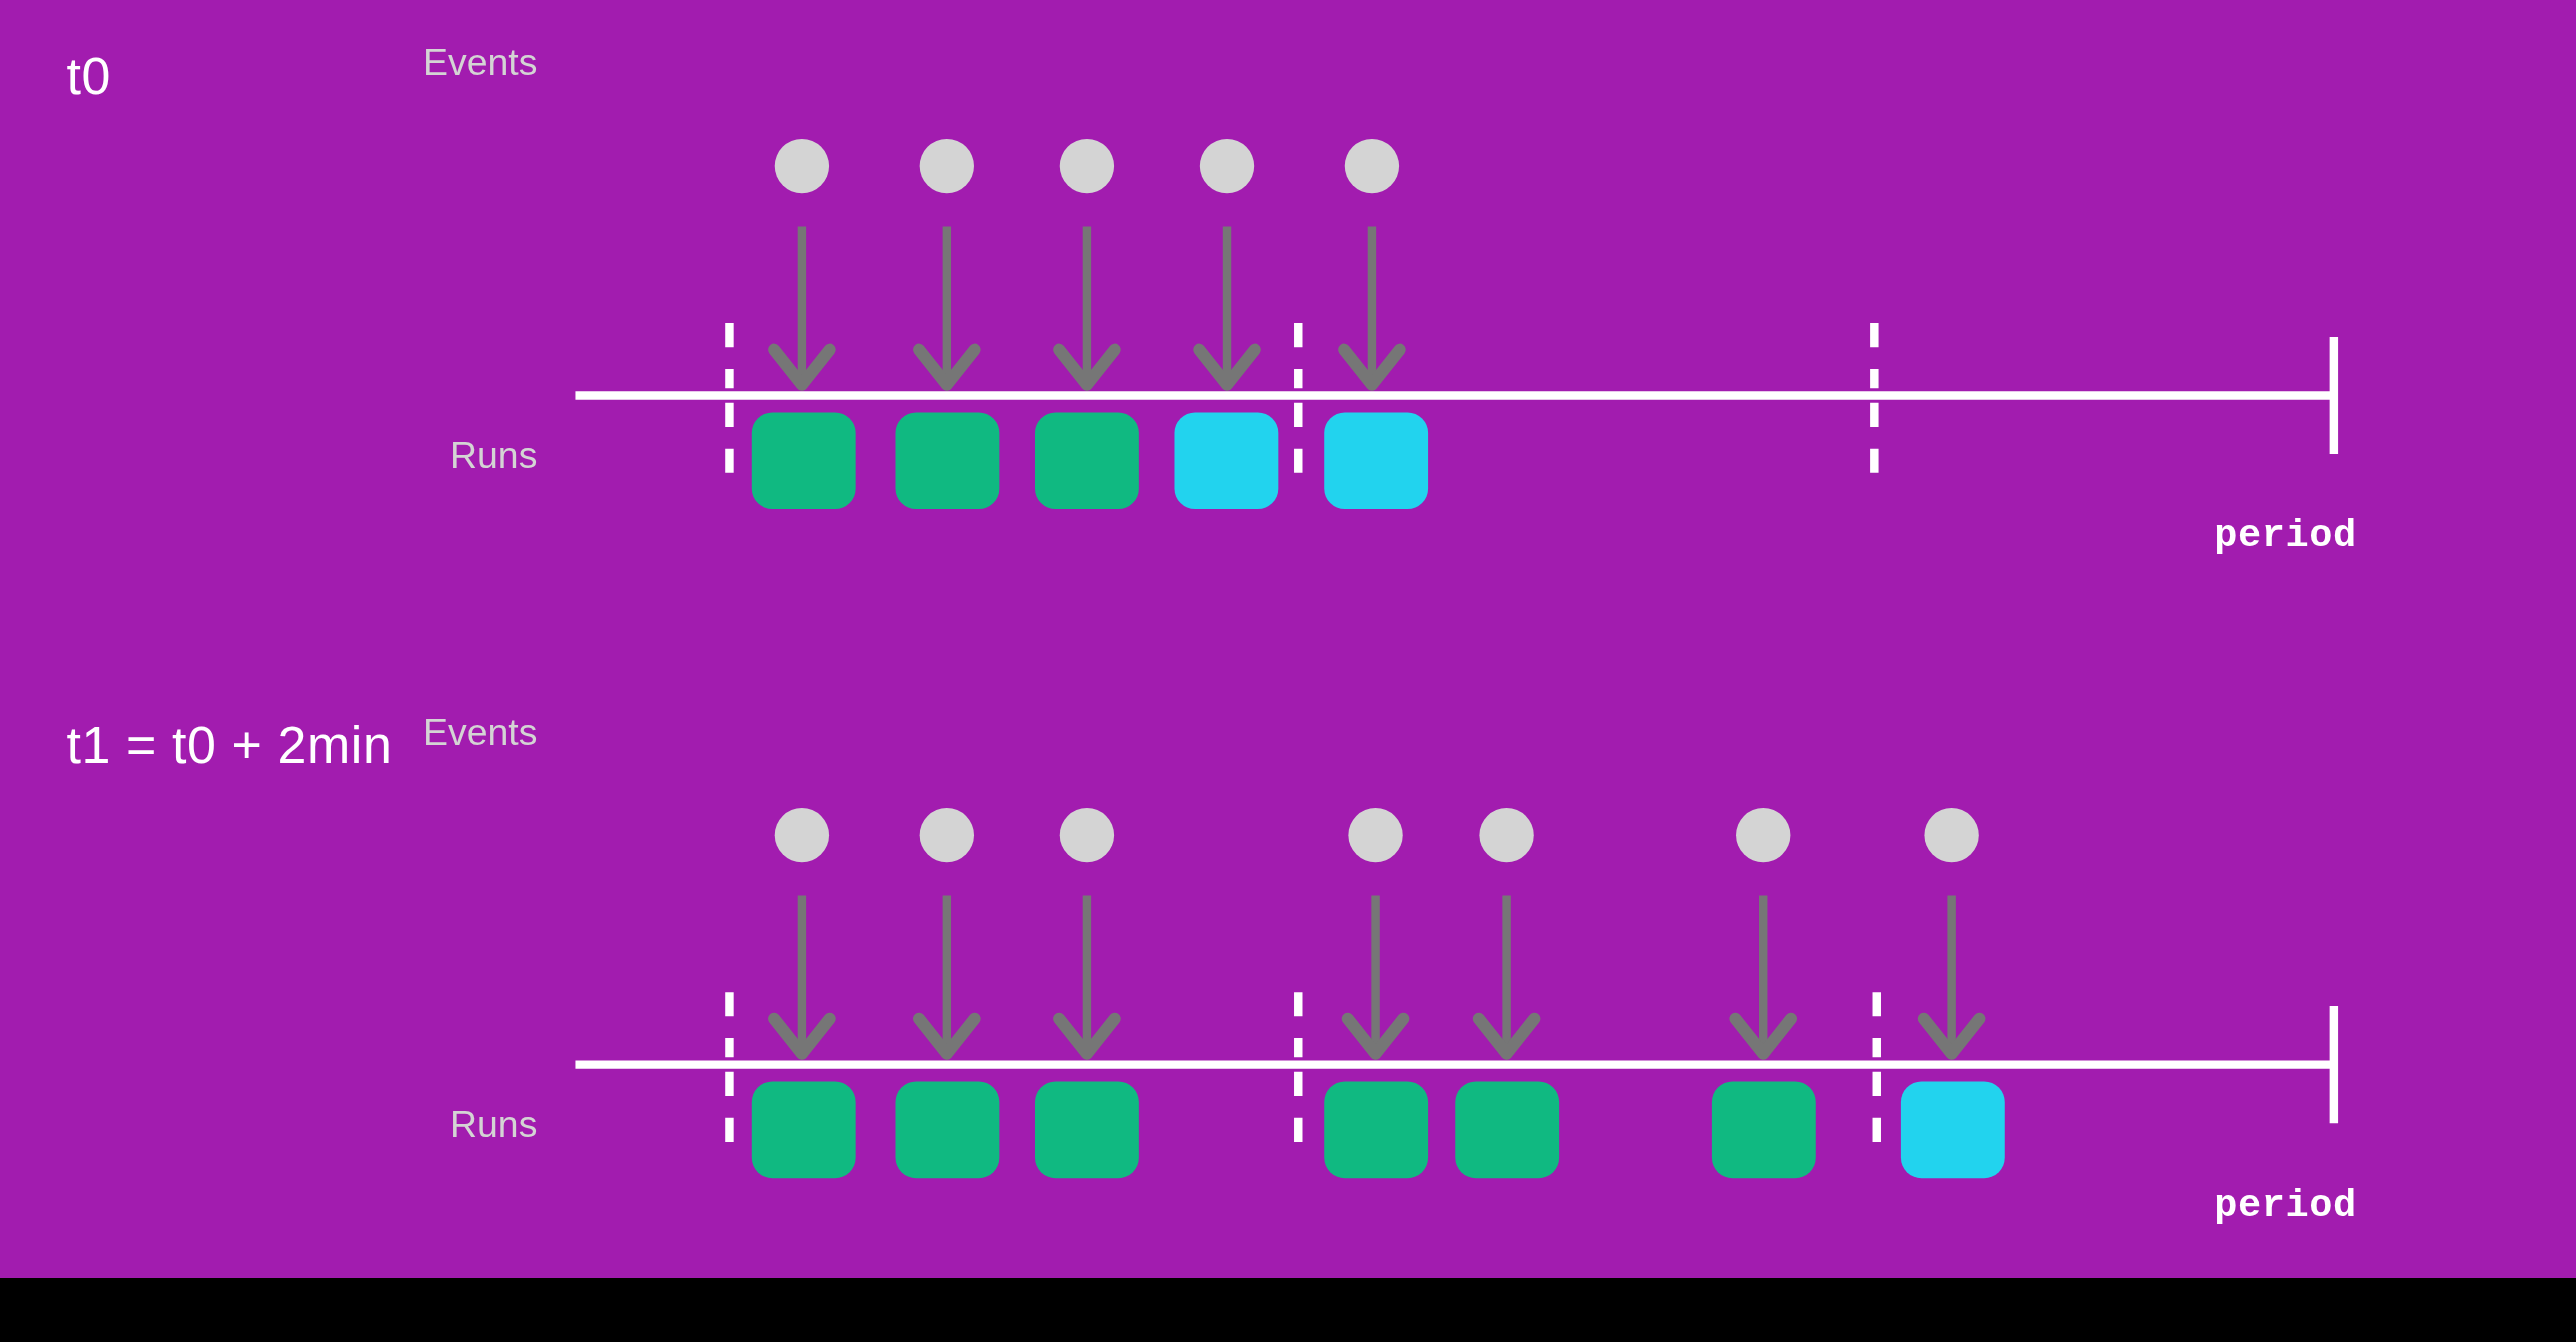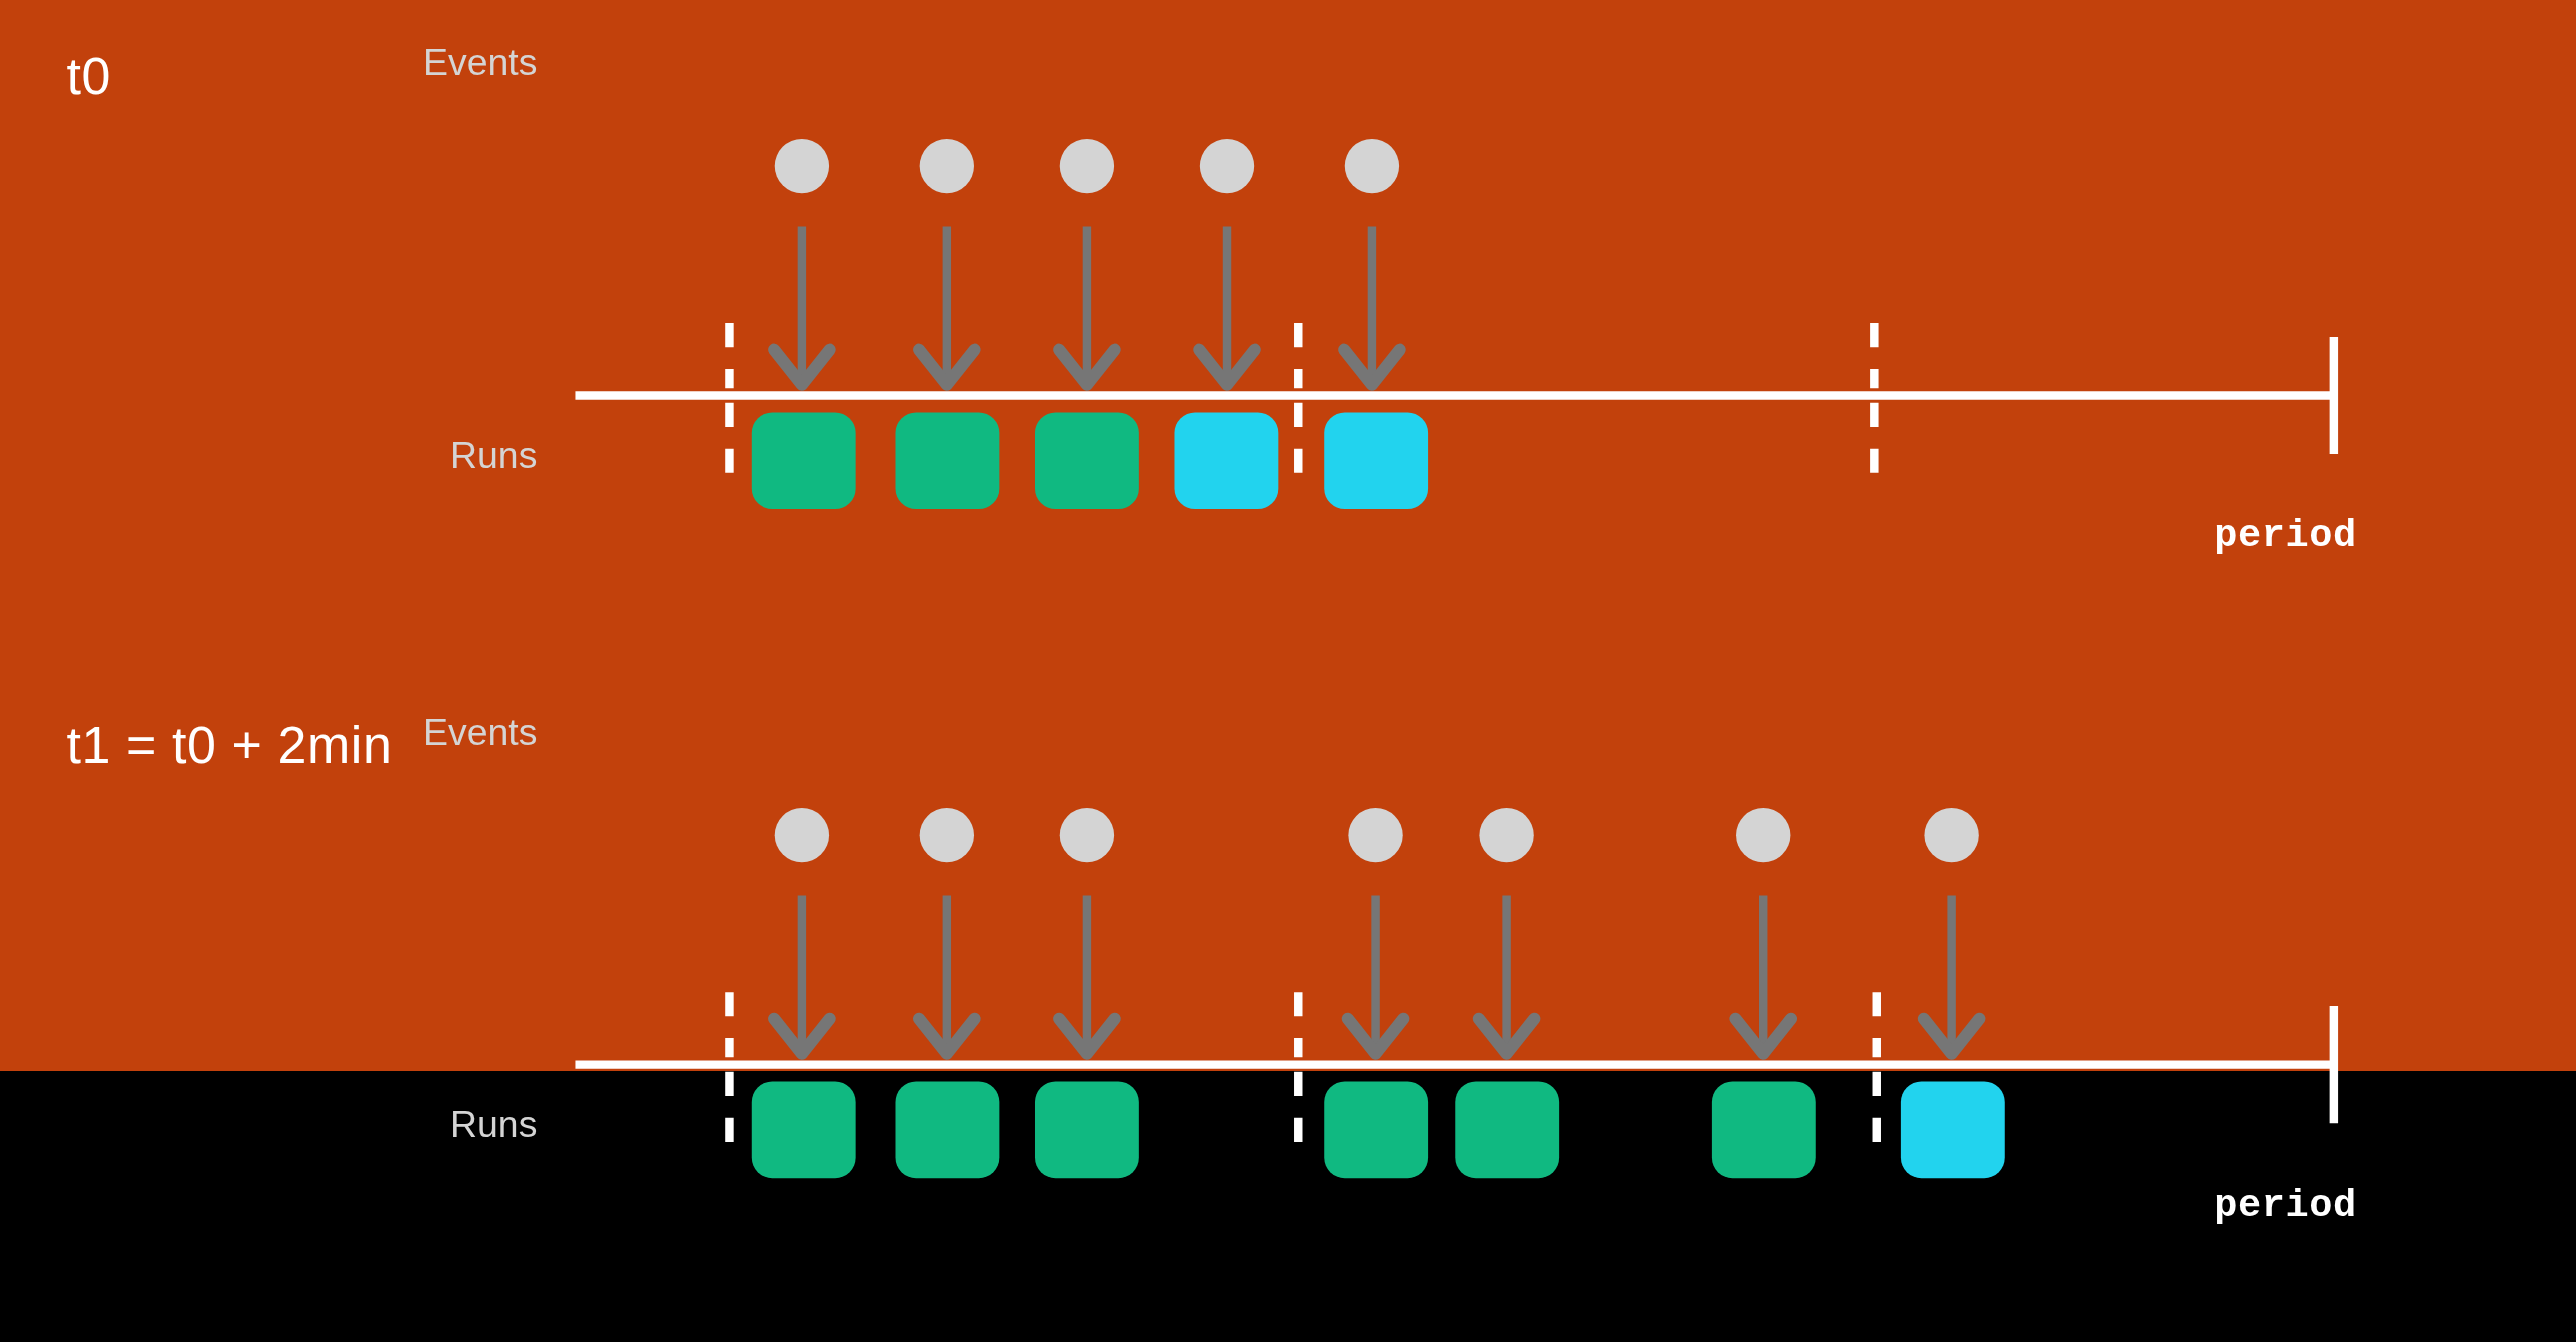--- a/index.html
+++ b/index.html
@@ -9,22 +9,22 @@
   }
   body {
     width: 2576px;
     height: 1343px;
     overflow: hidden;
     font-family: "Liberation Sans", sans-serif;
   }
   #stage {
     position: relative;
     width: 2576px;
-    height: 1071px;
-    background: #c2410c;
+    height: 1278px;
+    background: #a21caf;
   }
   svg#canvas {
     position: absolute;
     top: 0;
     left: 0;
     width: 2576px;
     height: 1343px;
     display: block;
   }
   .scenario-title {

